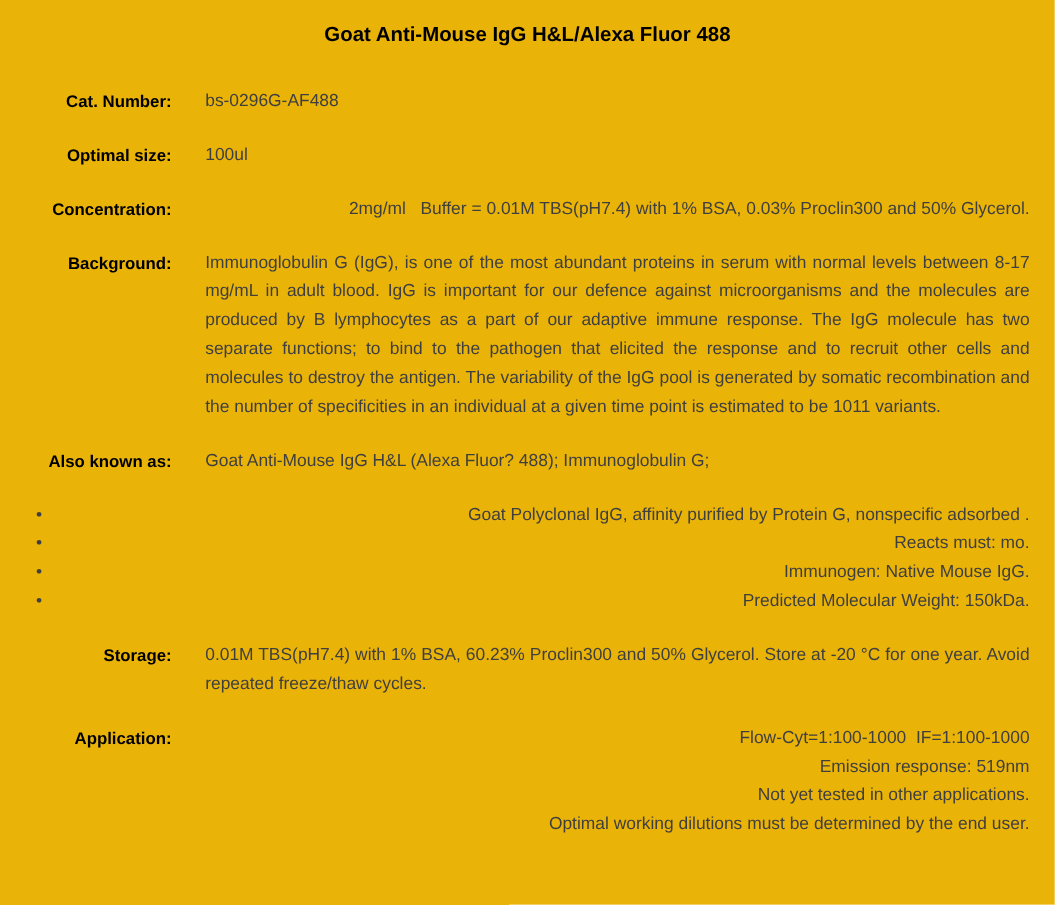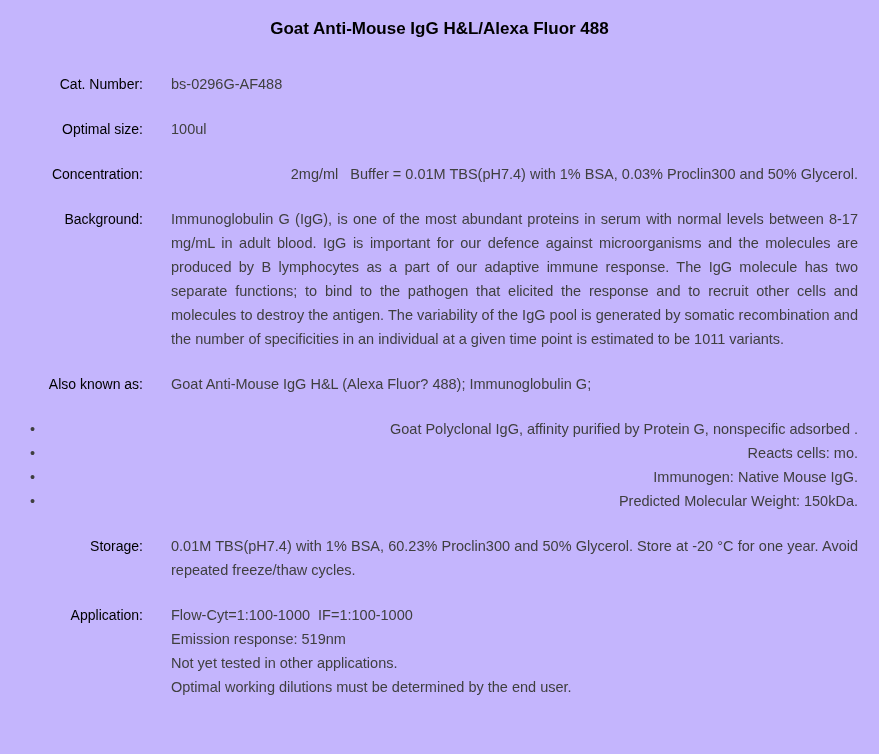--- a/index.html
+++ b/index.html
@@ -5,21 +5,21 @@
   * { box-sizing: border-box; }
   html, body {
     margin: 0;
     padding: 0;
     background: #ffffff;
     font-family: "Liberation Sans", "DejaVu Sans", sans-serif;
   }
   .page {
     width: 879px;
     height: 754px;
-    background: #c4b5fd;
+    background: #eab308;
     overflow: hidden;
   }
   .doc-title {
     margin: 18px 0 0 0;
     font-size: 17px;
     line-height: 21px;
     font-weight: bold;
     text-align: center;
     color: #000000;
   }
@@ -30,21 +30,21 @@
   .row {
     display: flex;
     margin-bottom: 21px;
     font-size: 14px;
     line-height: 24px;
   }
   .label {
     flex: 0 0 143px;
     width: 143px;
     text-align: right;
-    font-weight: normal;
+    font-weight: bold;
     color: #000000;
     font-size: 14px;
   }
   .value {
     flex: 1;
     margin-left: 28px;
     color: #3f3f3f;
     font-size: 14.5px;
     text-align: justify;
   }
@@ -57,21 +57,21 @@
   }
   .bullet-item::before {
     content: "\2022";
     position: absolute;
     left: 2px;
     top: 0;
     color: #3f3f3f;
   }
   .app-line {
     white-space: pre-wrap;
-    text-align: left;
+    text-align: right;
   }
 </style>
 </head>
 <body>
 
 <div class="page">
 
   <h1 class="doc-title">Goat Anti-Mouse IgG H&amp;L/Alexa Fluor 488</h1>
 
   <div class="rows">
@@ -97,21 +97,21 @@
     </div>
 
     <div class="row">
       <div class="label">Also known as:</div>
       <div class="value left">Goat Anti-Mouse IgG H&amp;L (Alexa Fluor? 488); Immunoglobulin G;</div>
     </div>
 
     <div class="row">
       <div class="value left">
           <div class="bullet-item">Goat Polyclonal IgG, affinity purified by Protein G, nonspecific adsorbed .</div>
-          <div class="bullet-item">Reacts cells: mo.</div>
+          <div class="bullet-item">Reacts must: mo.</div>
           <div class="bullet-item">Immunogen: Native Mouse IgG.</div>
           <div class="bullet-item">Predicted Molecular Weight: 150kDa.</div>
         </div>
     </div>
 
     <div class="row">
       <div class="label">Storage:</div>
       <div class="value">0.01M TBS(pH7.4) with 1% BSA, 60.23% Proclin300 and 50% Glycerol. Store at -20 °C for one year. Avoid repeated freeze/thaw cycles.</div>
     </div>
 

